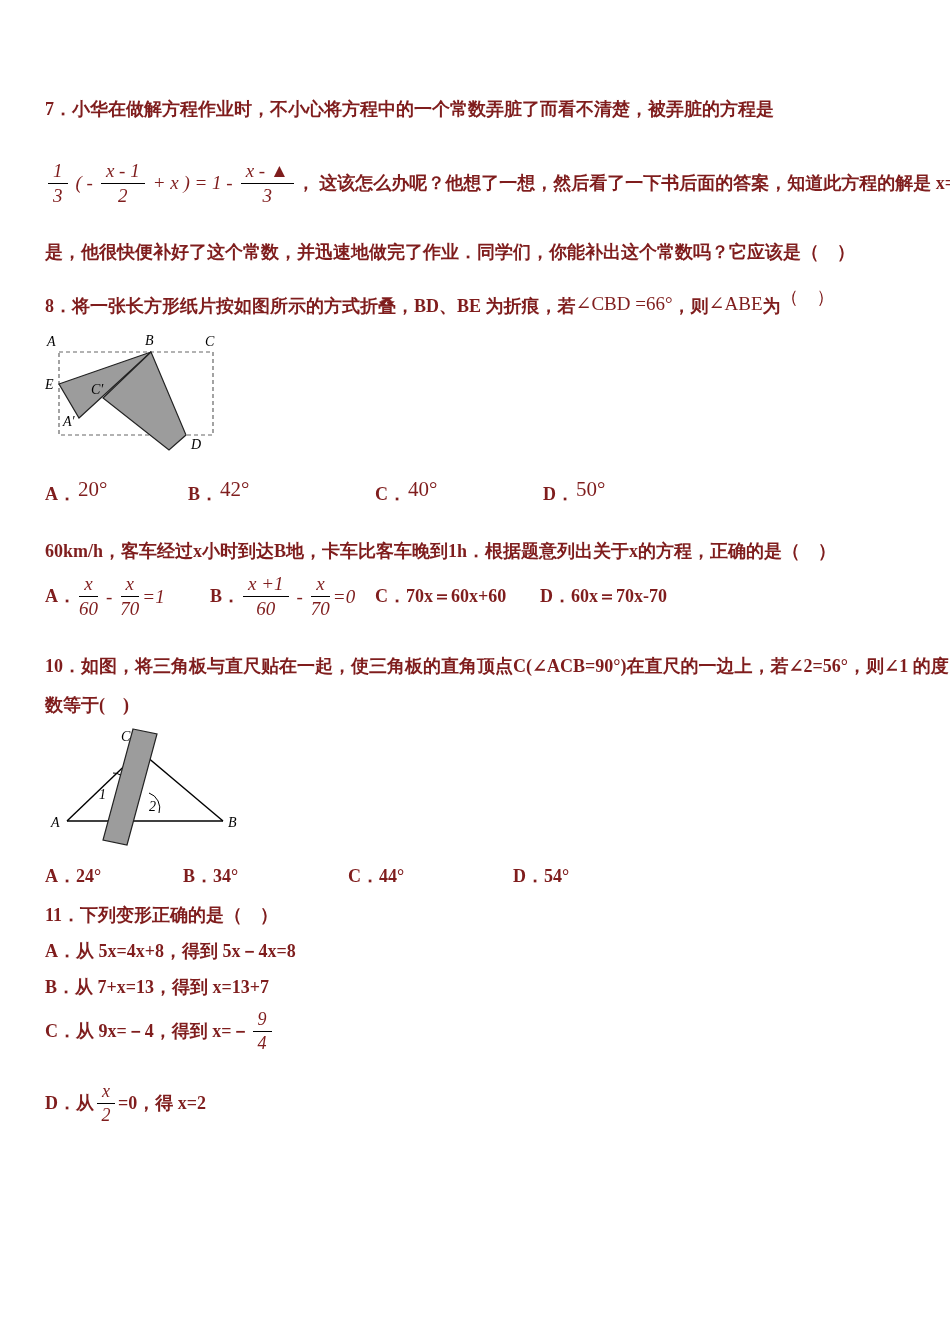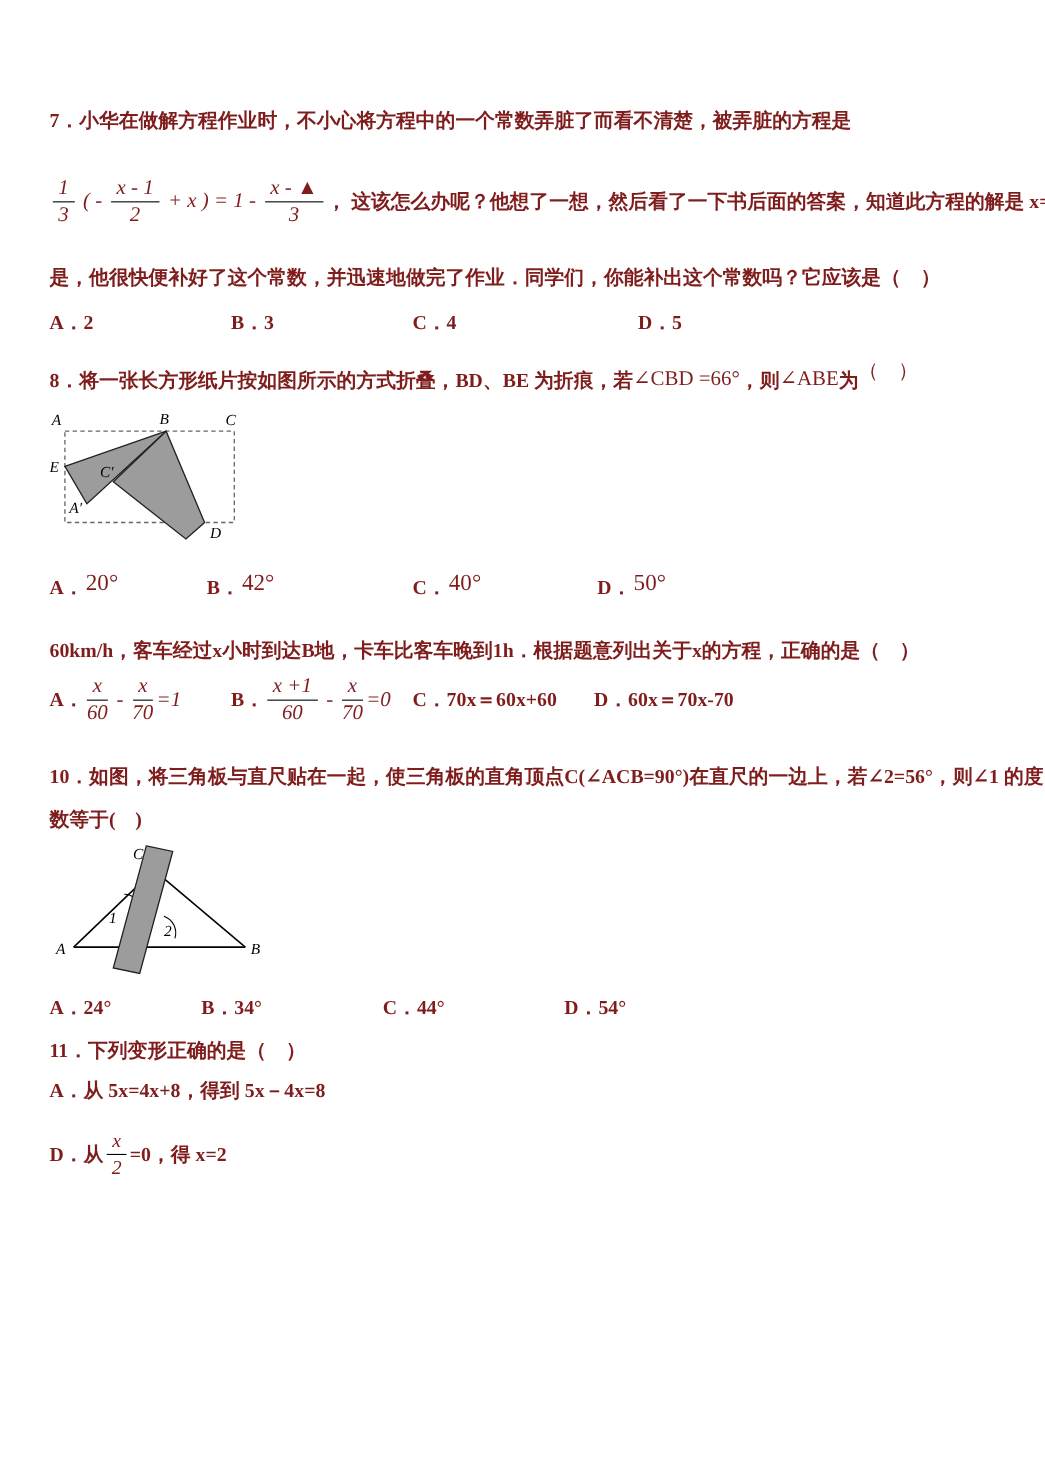--- a/index.html
+++ b/index.html
@@ -56,26 +56,20 @@
         <span class="frac">
             <span class="num">x - ▲</span>
             <span class="den">3</span>
           </span>
       </span>
       <span class="cn">，  这该怎么办呢？他想了一想，然后看了一下书后面的答案，知道此方程的解是 x=5，于</span>
     </div>
 
     <div class="line gap30">是，他很快便补好了这个常数，并迅速地做完了作业．同学们，你能补出这个常数吗？它应该是（　）</div>
 
-    <div class="opts">
-      <span class="opt" style="width:165px">A．2</span>
-      <span class="opt" style="width:165px">B．3</span>
-      <span class="opt" style="width:205px">C．4</span>
-      <span class="opt">D．5</span>
-    </div>
   </section>
 
   <section class="q gap26">
     <div class="line">
       <span>8．将一张长方形纸片按如图所示的方式折叠，BD、BE 为折痕，若</span><span class="mathseg">∠CBD =66°</span><span>，则</span><span class="mathseg">∠ABE</span><span>为</span><span class="raise">（　）</span>
     </div>
 
     <svg class="fig" width="230" height="135" viewBox="0 0 230 135">
       <rect x="14" y="20" width="154" height="83" fill="none" stroke="#666" stroke-width="1.2" stroke-dasharray="4,3"></rect>
       <polygon points="14,52 106,20 34,86" fill="#9c9c9c" stroke="#222" stroke-width="1.2"></polygon>
@@ -170,21 +164,29 @@
       <span class="opt" style="width:138px">A．24°</span>
       <span class="opt" style="width:165px">B．34°</span>
       <span class="opt" style="width:165px">C．44°</span>
       <span class="opt">D．54°</span>
     </div>
   </section>
 
   <section class="q gap12">
     <div class="line">11．下列变形正确的是（　）</div>
     <div class="line gap9">A．从 5x=4x+8，得到 5x－4x=8</div>
+    <div class="line gap9">B．从 7+x=13，得到 x=13+7</div>
 
+    <div class="tallrow" style="margin-top:2px">
+      <span class="cn">C．从 9x=－4，得到 x=－</span>
+        <span class="frac">
+          <span class="num">9</span>
+          <span class="den">4</span>
+        </span>
+    </div>
 
     <div class="tallrow" style="margin-top:16px">
       <span class="cn">D．从</span>
         <span class="frac">
           <span class="num">x</span>
           <span class="den">2</span>
         </span>
         <span class="cn">=0，得 x=2</span>
     </div>
   </section>

